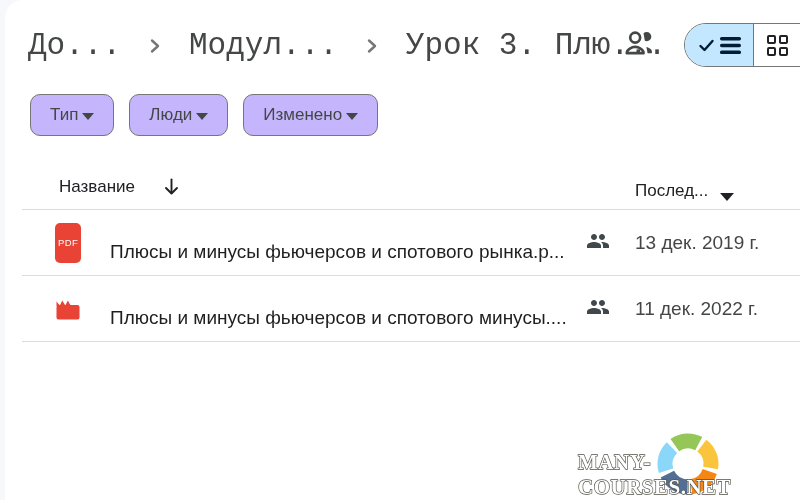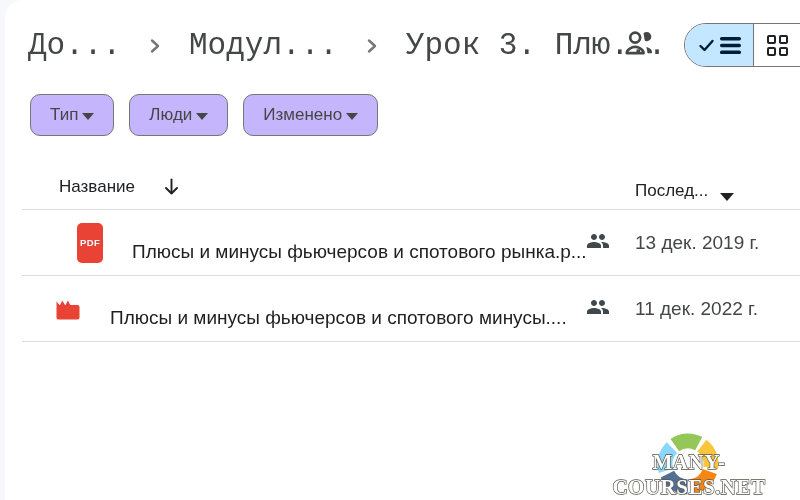--- a/index.html
+++ b/index.html
@@ -71,34 +71,34 @@
   }
   .sort-caret {
     width:0; height:0; margin-top:2px;
     border-left:7px solid transparent; border-right:7px solid transparent;
     border-top:8px solid #202124;
   }
   .divider { position:absolute; left:22px; right:0; height:1px; background:#dadce0; }
   
   .file-row { position:absolute; left:0; right:0; height:65px; display:flex; align-items:center; cursor:pointer; }
   .pdf-badge {
-    margin-left:77px; width:26px; height:40px; flex:0 0 26px;
+    margin-left:55px; width:26px; height:40px; flex:0 0 26px;
     background:#e94335; border-radius:5px;
     display:flex; align-items:center; justify-content:center;
-    color:#fff; font-size:9.5px; font-weight:bold; letter-spacing:.4px;
+    color:#fff; font-size:9.5px; font-weight:normal; letter-spacing:.4px;
   }
   .vid-badge { margin-left:55px; width:26px; height:26px; flex:0 0 26px; display:flex; align-items:center; justify-content:center; }
   .file-name { margin-left:29px; font-size:19px; color:#1f1f1f; white-space:nowrap;margin-top:19px; }
   .row-people { position:absolute; left:586px; top:50%; transform:translateY(-50%); }
   .row-date { position:absolute; left:635px; font-size:19px; color:#444746; white-space:nowrap; }
   
   .watermark { position:absolute; left:578px; top:430px; width:222px; height:70px; pointer-events:none; }
   .wm-globe { position:absolute; left:76px; top:0; }
   .wm-text {
-    position:absolute; left:0; right:0; top:20px; text-align:center;
+    position:absolute; left:0; right:0; top:20px; text-align:left;
     font-family:"Liberation Serif", serif; font-weight:bold; font-size:21px;
     color:#ffffff; letter-spacing:.5px;
     -webkit-text-stroke:1.3px #55544a; paint-order:stroke fill;
     text-shadow:0 0 1px #6b6a5e;
   }
 </style>
 </head>
 <body>
 
 <div class="surface"></div>

